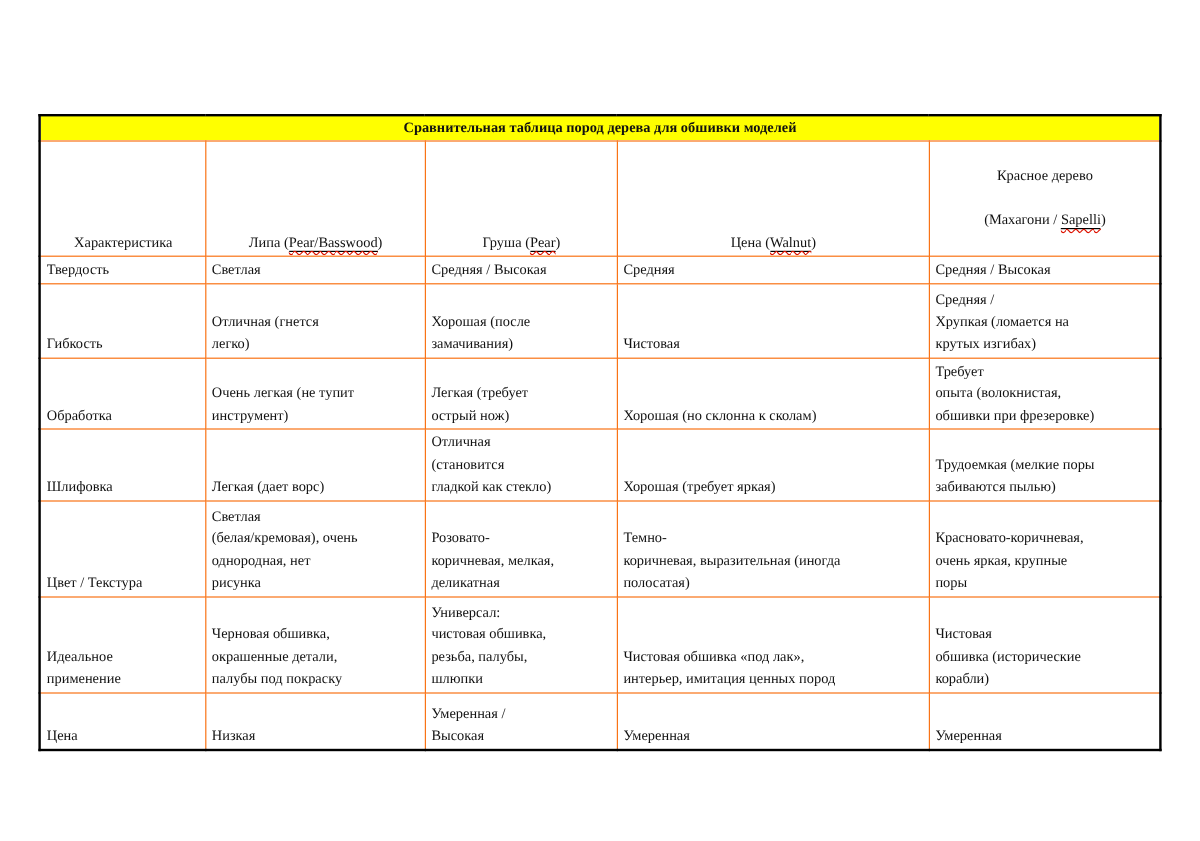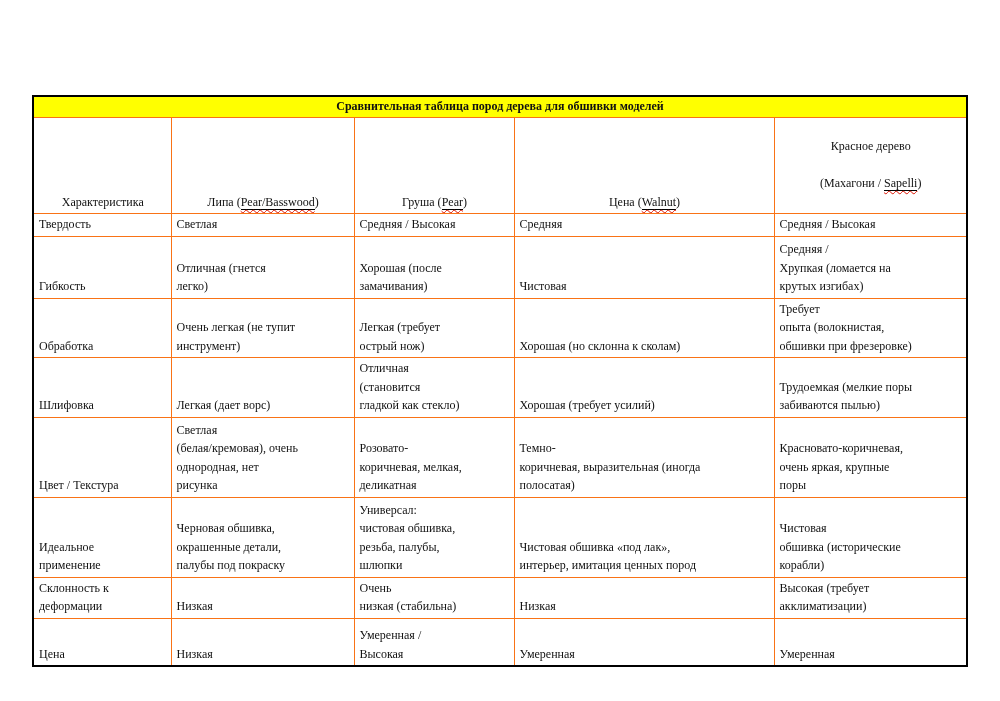--- a/index.html
+++ b/index.html
@@ -131,21 +131,21 @@
 опыта (волокнистая,
 обшивки при фрезеровке)</td>
       </tr>
 
       <tr class="h-r3">
         <td>Шлифовка</td>
         <td>Легкая (дает ворс)</td>
         <td>Отличная
 (становится
 гладкой как стекло)</td>
-        <td>Хорошая (требует усилий)</td>
+        <td>Хорошая (требует яркая)</td>
         <td>Трудоемкая (мелкие поры
 забиваются пылью)</td>
       </tr>
 
       <tr class="h-r4">
         <td>Цвет / Текстура</td>
         <td>Светлая
 (белая/кремовая), очень
 однородная, нет
 рисунка</td>
@@ -170,30 +170,20 @@
 чистовая обшивка,
 резьба, палубы,
 шлюпки</td>
         <td>Чистовая обшивка «под лак»,
 интерьер, имитация ценных пород</td>
         <td>Чистовая
 обшивка (исторические
 корабли)</td>
       </tr>
 
-      <tr class="h-r6">
-        <td>Склонность к
-деформации</td>
-        <td>Низкая</td>
-        <td>Очень
-низкая (стабильна)</td>
-        <td>Низкая</td>
-        <td>Высокая (требует
-акклиматизации)</td>
-      </tr>
 
       <tr class="h-r7">
         <td>Цена</td>
         <td>Низкая</td>
         <td>Умеренная /
 Высокая</td>
         <td>Умеренная</td>
         <td>Умеренная</td>
       </tr>
 

